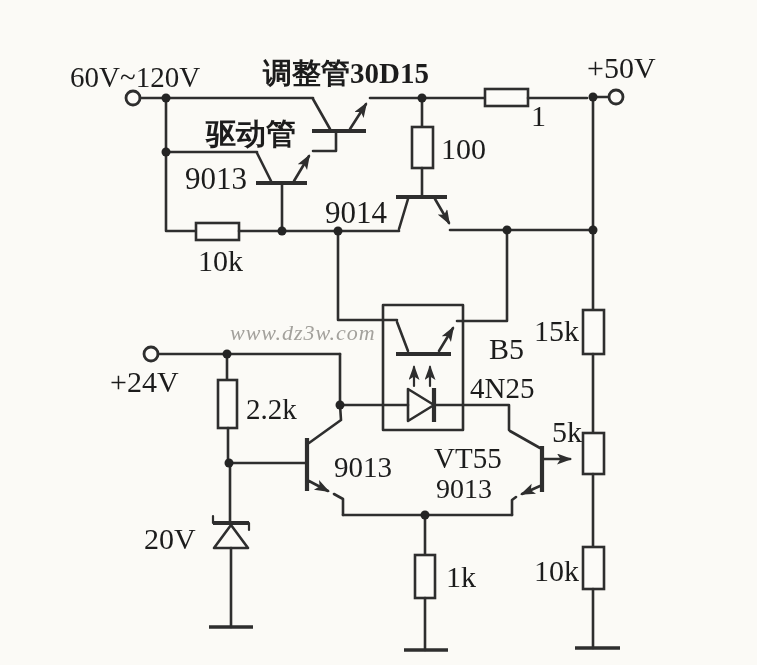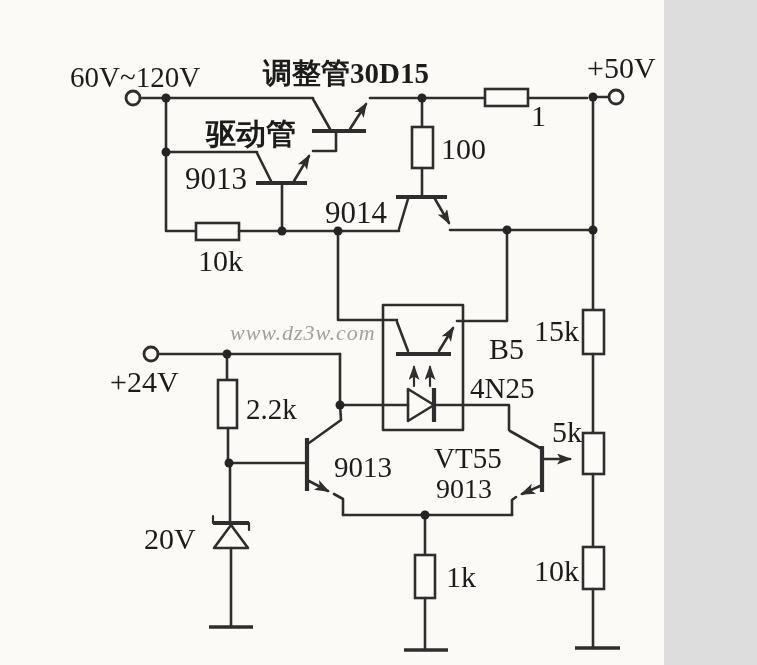--- a/index.html
+++ b/index.html
@@ -1,17 +1,17 @@
 <!DOCTYPE html>
 <html><head>
 <meta charset="utf-8">
 <style>
   html,body{margin:0;padding:0;background:#ddd;}
   .page{
-    width:664px;height:665px;position:relative;overflow:hidden;
+    width:757px;height:665px;position:relative;overflow:hidden;
     background:#fbfaf6;
     font-family:"Liberation Serif","DejaVu Serif",serif;
   }
   svg{display:block}
   .wire{stroke:#2e2e2e;stroke-width:2.6;fill:none;stroke-linecap:round;stroke-linejoin:round;}
   .bar{stroke:#2e2e2e;stroke-width:4.2;fill:none;stroke-linecap:butt;}
   .thin{stroke-width:2.2;}
   .box{fill:#fcfbf8;stroke:#2e2e2e;stroke-width:2.6;}
   .gnd{stroke:#2e2e2e;stroke-width:3.6;stroke-linecap:butt;}
   .dot{fill:#242424;stroke:none;}

